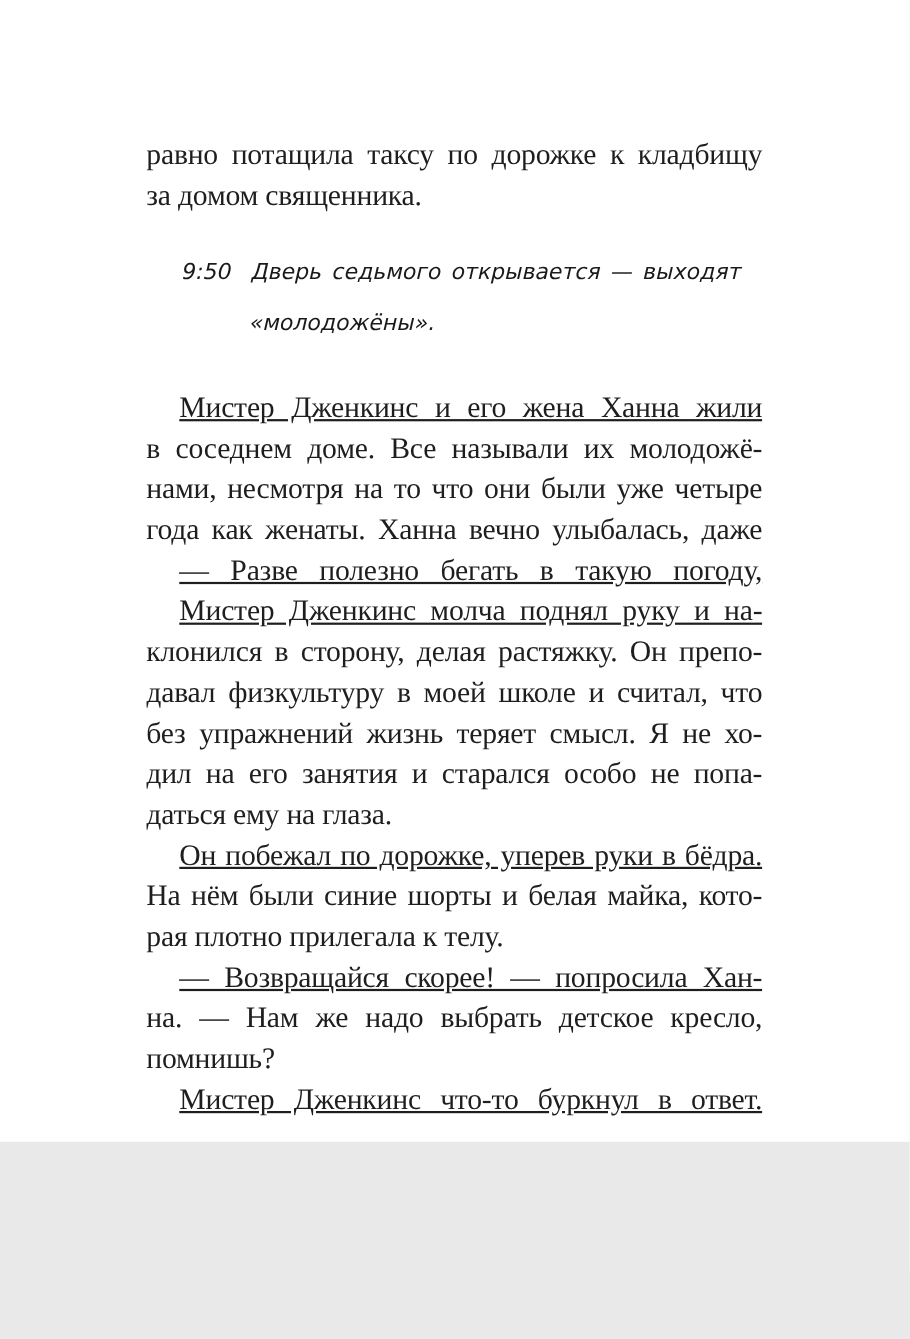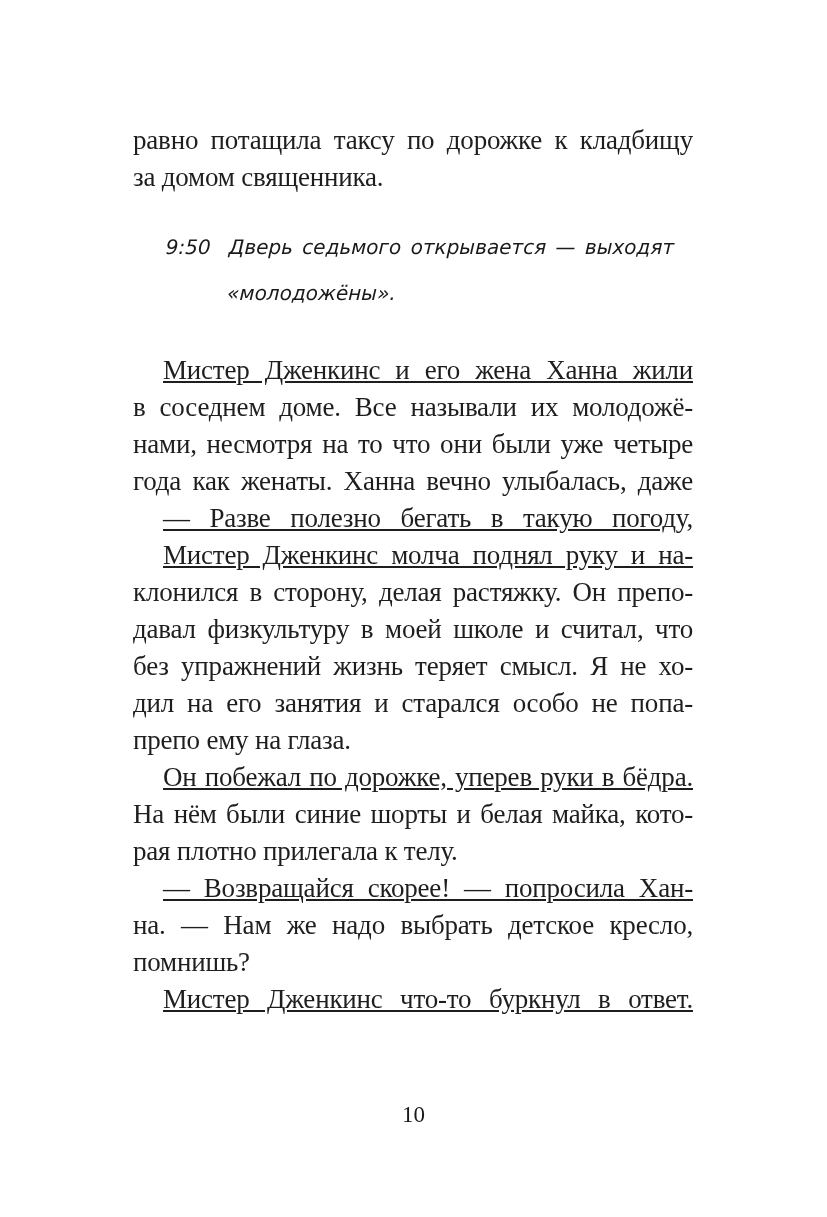--- a/index.html
+++ b/index.html
@@ -1,20 +1,20 @@
 <!DOCTYPE html>
 <html lang="ru"><head>
 <meta charset="utf-8">
 <style>
   html, body { margin: 0; padding: 0; }
   body { background: #e9e9e9; }
   .page {
     position: relative;
     width: 827px;
-    height: 1217px;
+    height: 1038px;
     margin: 0 auto;
     background: #ffffff;
     overflow: hidden;
     font-family: "Liberation Serif", serif;
     color: #1e1e1e;
   }
   .text-block {
     position: absolute;
     left: 133px;
     top: 122px;
@@ -90,21 +90,21 @@
       </p>
       <p class="para indent">
         <span class="line">— Разве полезно бегать в такую погоду,</span>
       </p>
       <p class="para indent">
         <span class="line">Мистер Дженкинс молча поднял руку и на-</span>
         <span class="line">клонился в сторону, делая растяжку. Он препо-</span>
         <span class="line">давал физкультуру в моей школе и считал, что</span>
         <span class="line">без упражнений жизнь теряет смысл. Я не хо-</span>
         <span class="line">дил на его занятия и старался особо не попа-</span>
-        <span class="line last">препо ему на глаза.</span>
+        <span class="line last">даться ему на глаза.</span>
       </p>
       <p class="para indent">
         <span class="line">Он побежал по дорожке, уперев руки в бёдра.</span>
         <span class="line">На нём были синие шорты и белая майка, кото-</span>
         <span class="line last">рая плотно прилегала к телу.</span>
       </p>
       <p class="para indent">
         <span class="line">— Возвращайся скорее! — попросила Хан-</span>
         <span class="line">на. — Нам же надо выбрать детское кресло,</span>
         <span class="line last">помнишь?</span>

